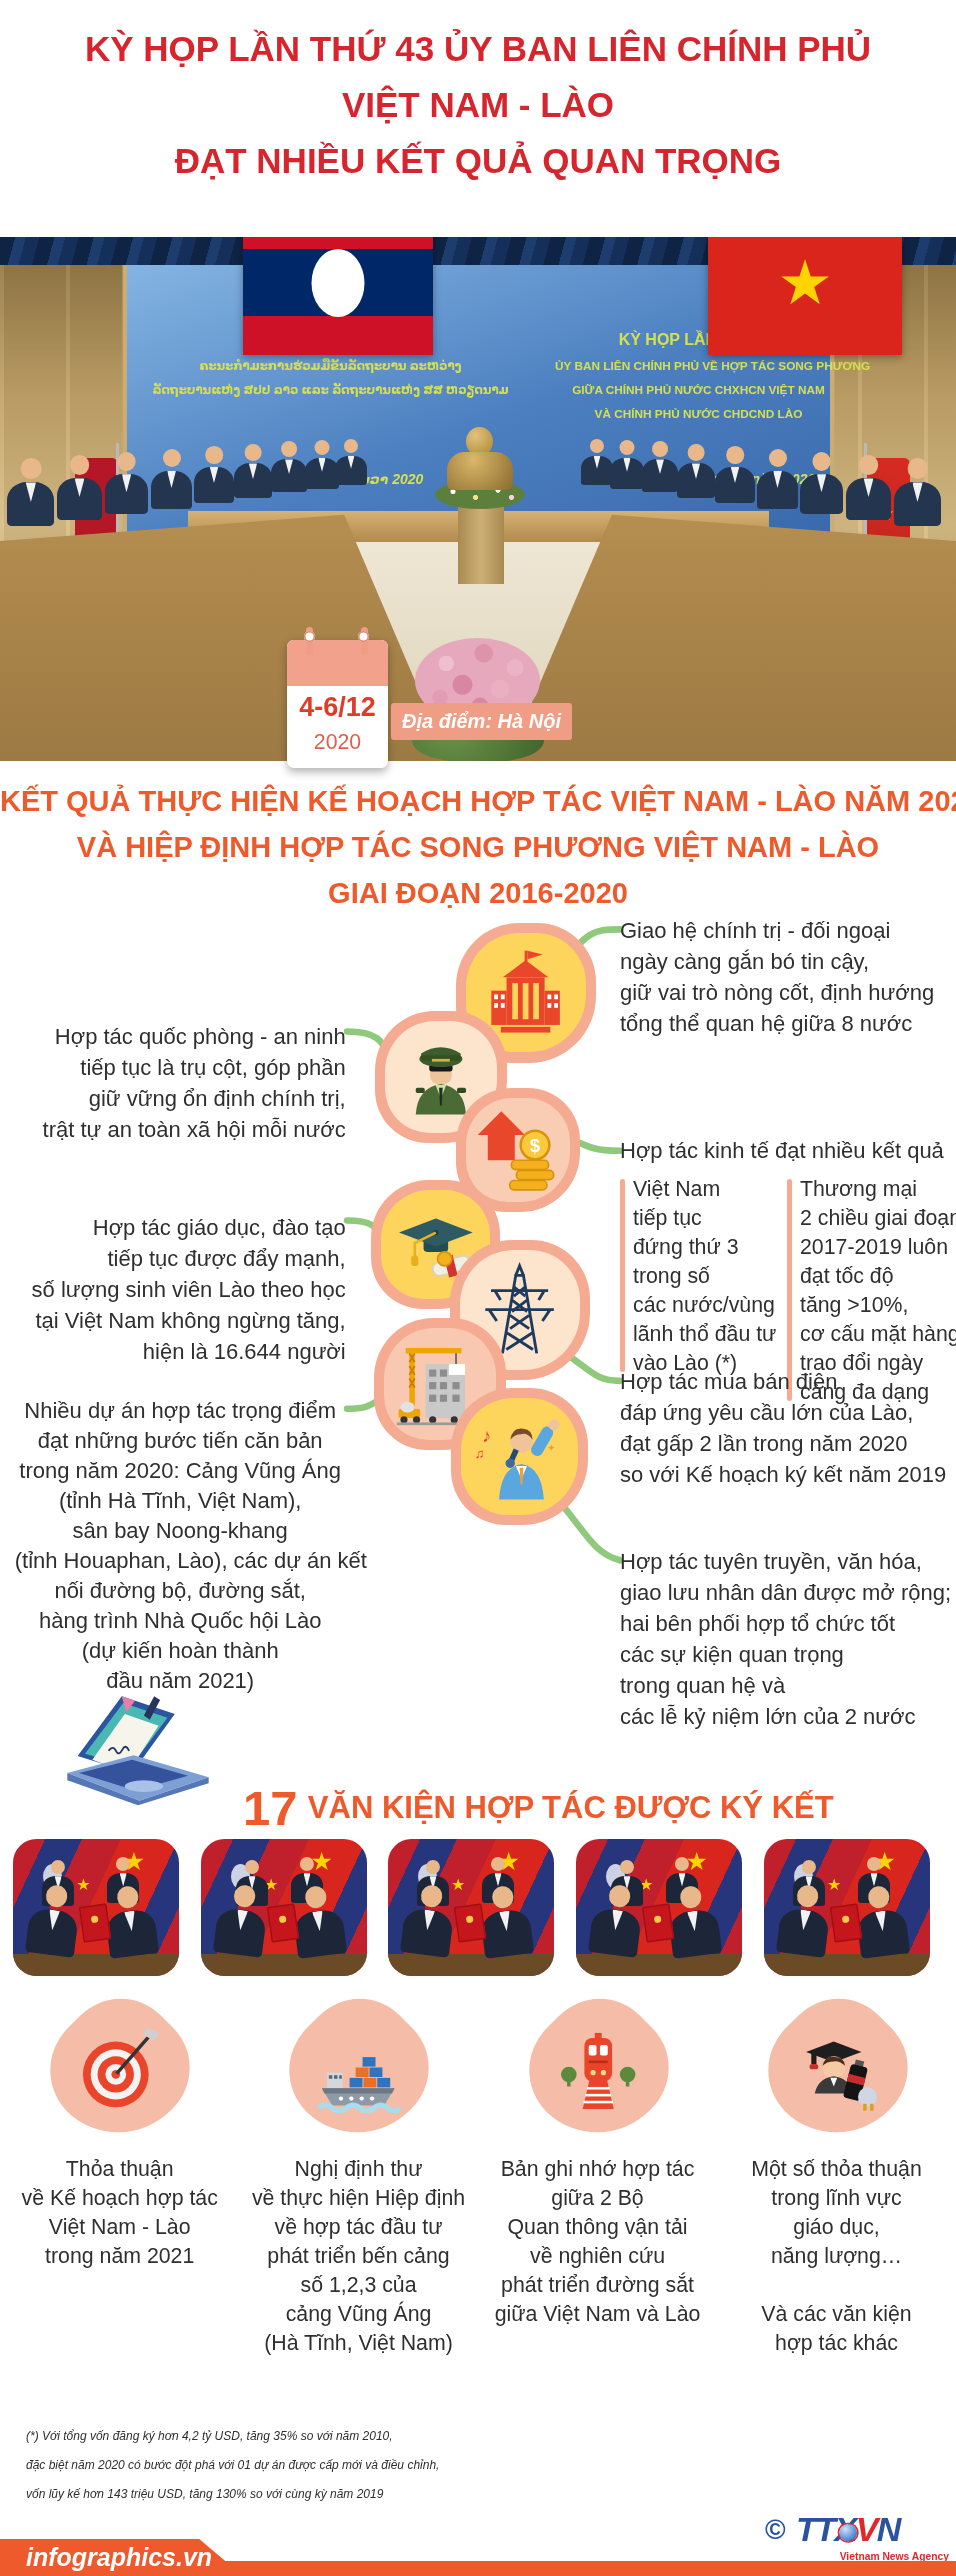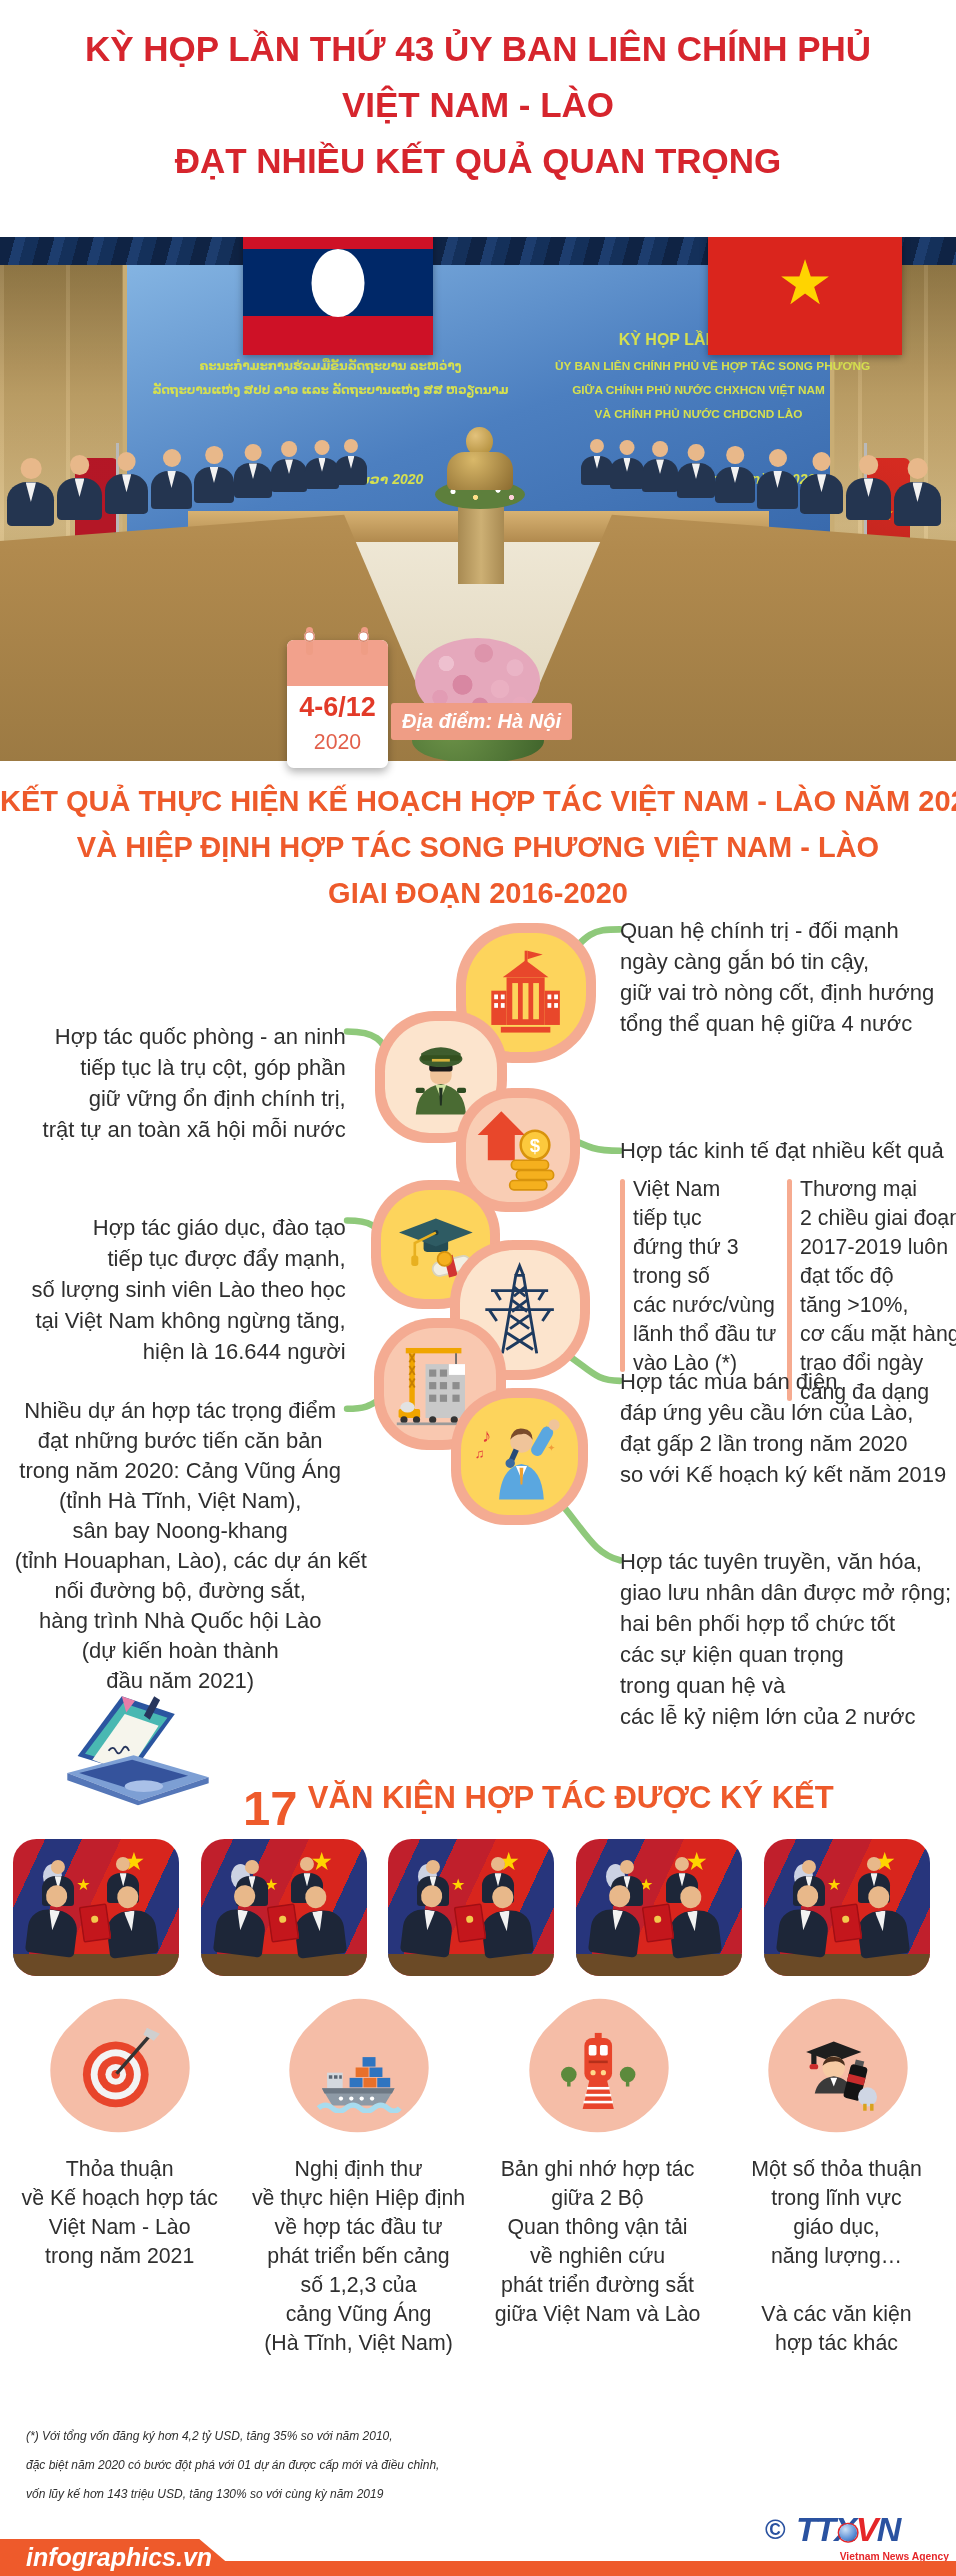--- a/index.html
+++ b/index.html
@@ -108,21 +108,21 @@
   .blob .icn{position:absolute;inset:0;display:flex;align-items:center;justify-content:center;}
   .blob .icn svg{width:68%;height:68%;}
   .ritem,.litem{position:absolute;color:#2f2f2f;font-size:22px;line-height:31px;}
   .litem{text-align:right;}
   .ec-head{position:absolute;color:#2f2f2f;font-size:22px;}
   .ec-col{position:absolute;color:#2f2f2f;font-size:21.3px;line-height:29px;}
   .ec-bar{position:absolute;left:-13.2px;top:3.7px;bottom:5.9px;width:5.1px;background:#f6ab90;border-radius:2.9px;}
 
   
   .laptop{position:absolute;left:57px;top:1686px;width:162px;height:129px;}
-  .signed-head{position:absolute;left:243px;top:1780px;display:flex;align-items:flex-start;color:#ee5a2b;}
+  .signed-head{position:absolute;left:243px;top:1780px;display:flex;align-items:center;color:#ee5a2b;}
   .signed-head .num{font-size:49px;font-weight:bold;}
   .signed-head .rest{font-size:31px;font-weight:bold;padding-left:10.3px;}
   .sign-photo{position:absolute;top:1839px;width:166px;height:137px;border-radius:23.5px;overflow:hidden;
     background:linear-gradient(115deg,#c01f2c 0 14%,#27357c 14% 30%,#c01f2c 30% 47%,#d8251d 47% 72%,#27357c 72% 86%,#c01f2c 86%);}
   .sign-photo .dot{position:absolute;left:18%;top:18%;width:19px;height:25px;border-radius:50%;background:#dfe3ee;opacity:.9;}
   .sign-photo .star{position:absolute;color:#ffd400;font-size:25px;}
   .sign-photo .desk{position:absolute;left:0;bottom:0;width:100%;height:16%;background:#6b4a26;}
   .sign-photo .folder{position:absolute;width:17%;height:26%;background:#c4161c;border-radius:2.2px;
     box-shadow:inset 0 0 0 1.5px #a00f14;z-index:6;}
   .sign-photo .folder:after{content:"";position:absolute;left:50%;top:40%;transform:translate(-50%,-50%);
@@ -463,24 +463,24 @@
           <path d="M40,32 Q42,18 54,20 Q64,21 64,32 Q58,24 52,26 Q44,26 40,32 Z" fill="#7a4a2b"></path>
           <g transform="rotate(24 44 48)">
               <rect x="41" y="42" width="6" height="15" fill="#274b77"></rect>
               <circle cx="44" cy="58" r="5" fill="#3b6aa0"></circle>
             </g>
         </svg>
       </div>
     </div>
 
     <div class="ritem" style="left:620px;top:-4.4px;">
-        <div class="ln">Quan hệ chính trị - đối mạnh</div>
+        <div class="ln">Giao hệ chính trị - đối ngoại</div>
         <div class="ln">ngày càng gắn bó tin cậy,</div>
         <div class="ln">giữ vai trò nòng cốt, định hướng</div>
-        <div class="ln">tổng thể quan hệ giữa 4 nước</div>
+        <div class="ln">tổng thể quan hệ giữa 8 nước</div>
       </div>
     <div class="litem" style="left:14.7px;top:102px;width:331px;">
         <div class="ln">Hợp tác quốc phòng - an ninh</div>
         <div class="ln">tiếp tục là trụ cột, góp phần</div>
         <div class="ln">giữ vững ổn định chính trị,</div>
         <div class="ln">trật tự an toàn xã hội mỗi nước</div>
       </div>
     <div class="ec-head" style="left:620px;top:219px;">Hợp tác kinh tế đạt nhiều kết quả</div>
     <div class="ec-col" style="left:633px;top:256px;">
       <div class="ec-bar"></div>

